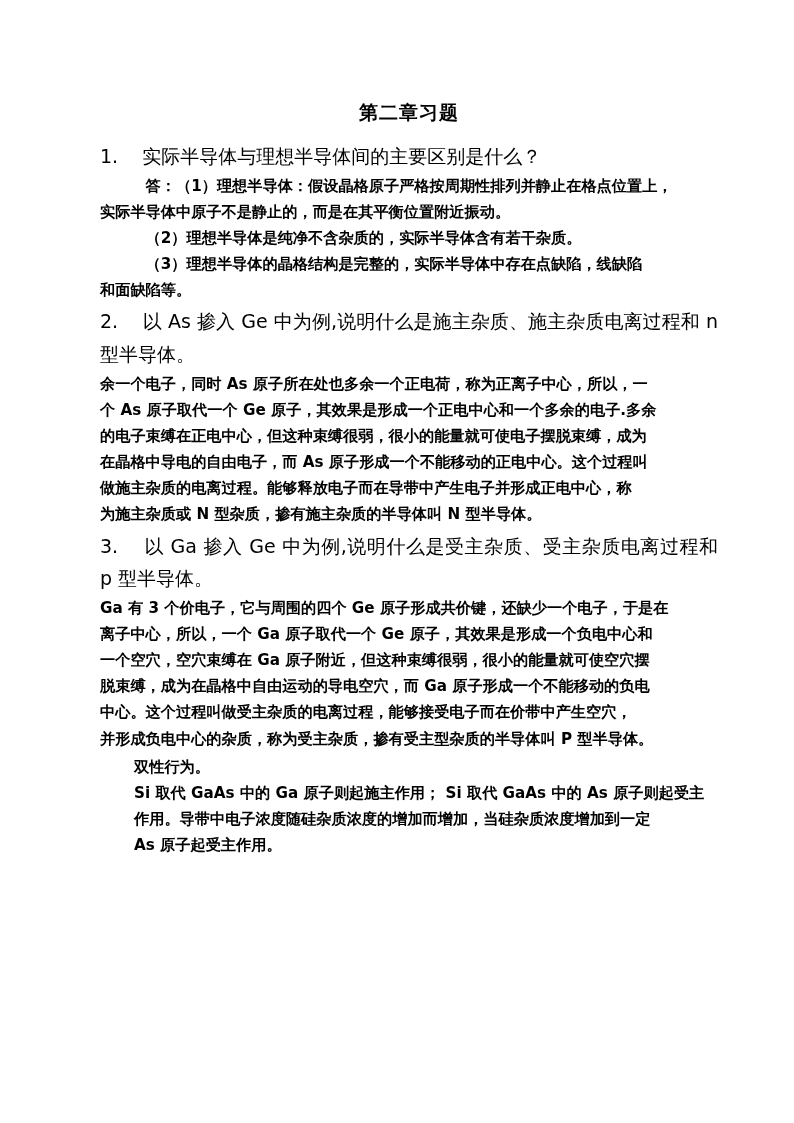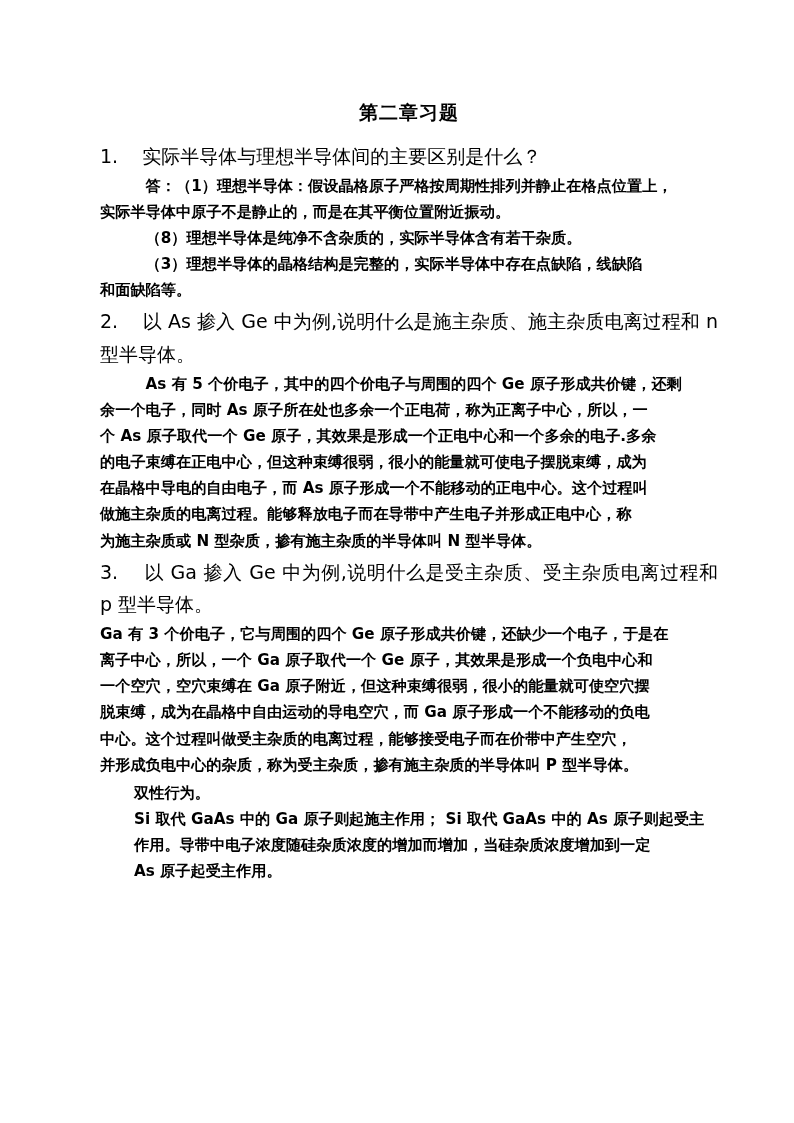--- a/index.html
+++ b/index.html
@@ -67,52 +67,51 @@
   <div class="doc-title">第二章习题</div>
 
   <div class="q blk">
     <div class="num-line">
       <span>1.</span>
       <span>&nbsp;&nbsp;</span>
       <span>实际半导体与理想半导体间的主要区别是什么？</span>
     </div>
     <div class="line indent2">答：（1）理想半导体：假设晶格原子严格按周期性排列并静止在格点位置上，</div>
     <div class="line">实际半导体中原子不是静止的，而是在其平衡位置附近振动。</div>
-    <div class="line indent2">（8）理想半导体是纯净不含杂质的，实际半导体含有若干杂质。</div>
+    <div class="line indent2">（2）理想半导体是纯净不含杂质的，实际半导体含有若干杂质。</div>
     <div class="line indent2">（3）理想半导体的晶格结构是完整的，实际半导体中存在点缺陷，线缺陷</div>
     <div class="line">和面缺陷等。</div>
   </div>
 
   <div class="q blk">
     <div class="num-line">
       <span>2.</span>
       <span>&nbsp;&nbsp;</span>
       <span>以 As 掺入 Ge 中为例,说明什么是施主杂质、施主杂质电离过程和 n 型半导体。</span>
     </div>
-    <div class="line indent2">As 有 5 个价电子，其中的四个价电子与周围的四个 Ge 原子形成共价键，还剩</div>
     <div class="line">余一个电子，同时 As 原子所在处也多余一个正电荷，称为正离子中心，所以，一</div>
     <div class="line">个 As 原子取代一个 Ge 原子，其效果是形成一个正电中心和一个多余的电子.多余</div>
     <div class="line">的电子束缚在正电中心，但这种束缚很弱，很小的能量就可使电子摆脱束缚，成为</div>
     <div class="line">在晶格中导电的自由电子，而 As 原子形成一个不能移动的正电中心。这个过程叫</div>
     <div class="line">做施主杂质的电离过程。能够释放电子而在导带中产生电子并形成正电中心，称</div>
     <div class="line">为施主杂质或 N 型杂质，掺有施主杂质的半导体叫 N 型半导体。</div>
   </div>
 
   <div class="q blk">
     <div class="num-line">
       <span>3.</span>
       <span>&nbsp;&nbsp;</span>
       <span>以 Ga 掺入 Ge 中为例,说明什么是受主杂质、受主杂质电离过程和 p 型半导体。</span>
     </div>
     <div class="line">Ga 有 3 个价电子，它与周围的四个 Ge 原子形成共价键，还缺少一个电子，于是在</div>
     <div class="line">离子中心，所以，一个 Ga 原子取代一个 Ge 原子，其效果是形成一个负电中心和</div>
     <div class="line">一个空穴，空穴束缚在 Ga 原子附近，但这种束缚很弱，很小的能量就可使空穴摆</div>
     <div class="line">脱束缚，成为在晶格中自由运动的导电空穴，而 Ga 原子形成一个不能移动的负电</div>
     <div class="line">中心。这个过程叫做受主杂质的电离过程，能够接受电子而在价带中产生空穴，</div>
-    <div class="line">并形成负电中心的杂质，称为受主杂质，掺有施主杂质的半导体叫 P 型半导体。</div>
+    <div class="line">并形成负电中心的杂质，称为受主杂质，掺有受主型杂质的半导体叫 P 型半导体。</div>
   </div>
 
   <div class="q">
     <div class="line hang">双性行为。</div>
     <div class="line hang-tight">Si 取代 GaAs 中的 Ga 原子则起施主作用； Si 取代 GaAs 中的 As 原子则起受主</div>
     <div class="line hang-tight">作用。导带中电子浓度随硅杂质浓度的增加而增加，当硅杂质浓度增加到一定</div>
     <div class="line hang-tight">As 原子起受主作用。</div>
   </div>
 
 </div>

